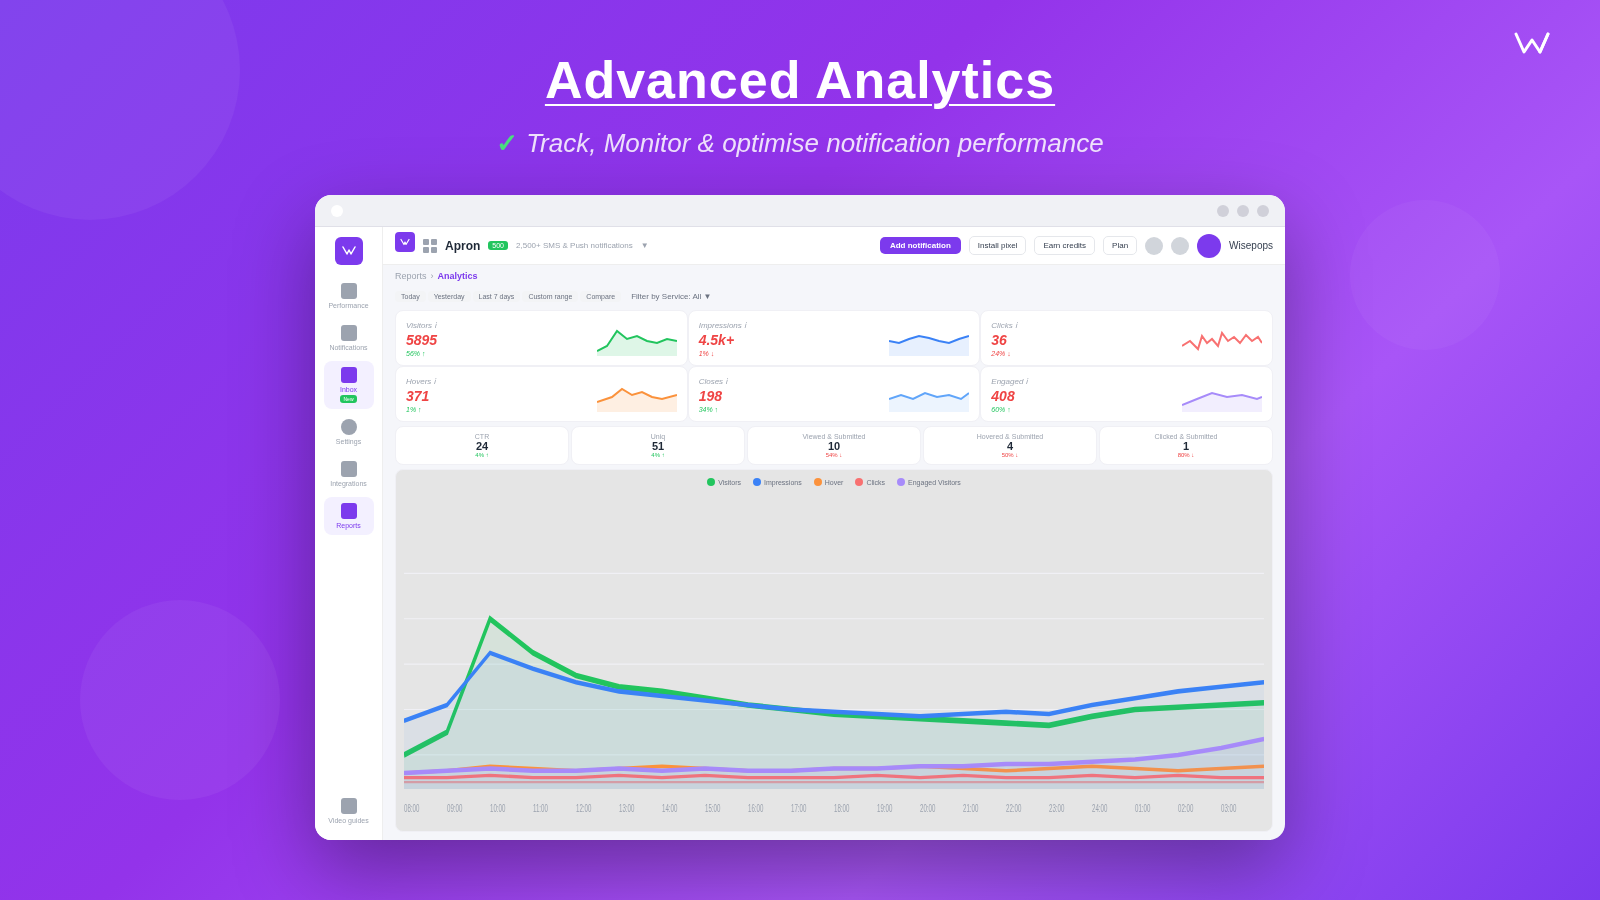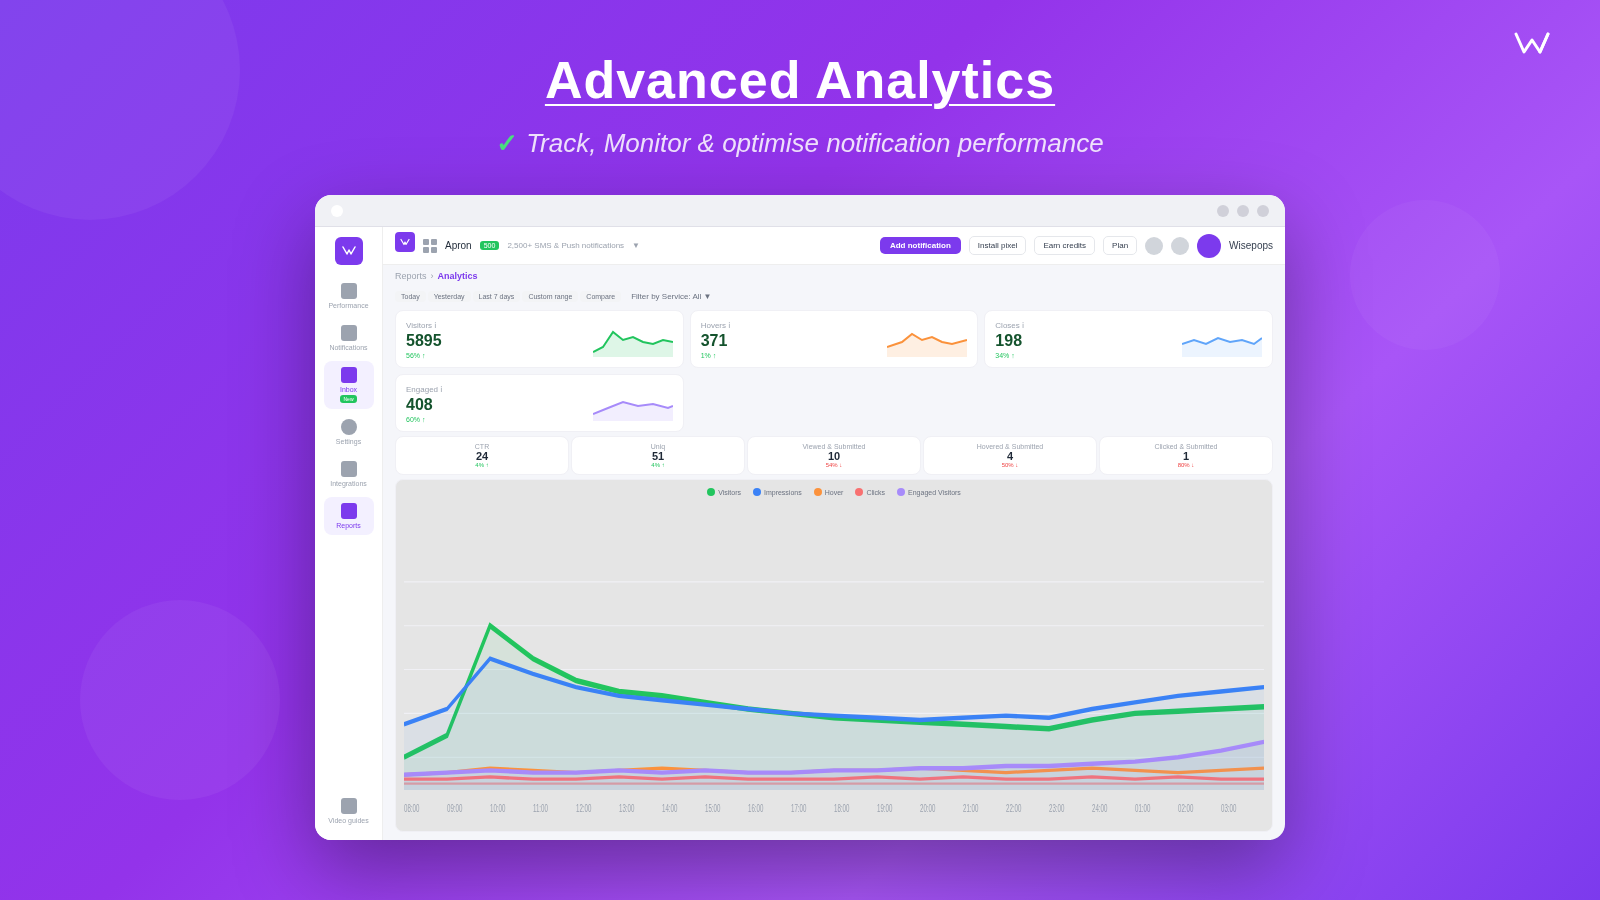--- a/index.html
+++ b/index.html
@@ -170,21 +170,21 @@
     .top-nav {
       background: #fff;
       border-bottom: 1px solid #eee;
       height: 38px;
       display: flex;
       align-items: center;
       padding: 0 12px;
       gap: 8px;
     }
     .nav-app-title {
-      font-size: 10px; font-weight: 400; color: #1f2937;
+      font-size: 12px; font-weight: 700; color: #1f2937;
     }
     .nav-badge {
       background: #22c55e; color: white; font-size: 7px;
       padding: 1px 4px; border-radius: 3px;
     }
     .nav-subtitle { font-size: 8px; color: #9ca3af; }
     .nav-spacer { flex: 1; }
     .btn-primary {
       background: #7c3aed; color: white;
       font-size: 8px; padding: 4px 10px; border-radius: 5px;
@@ -217,35 +217,36 @@
     }
     .filter-tag {
       background: #f3f4f6; padding: 2px 6px;
       border-radius: 4px; font-size: 7px; cursor: pointer;
     }
 
     
     .stats-grid {
       display: grid;
       grid-template-columns: repeat(3, 1fr);
-      gap: 6px;
+      gap: 0;
       padding: 4px 12px;
+      font-style: italic;
     }
     .stat-card {
       background: white;
       border-radius: 8px;
       padding: 8px 10px;
       display: flex;
       align-items: center;
       justify-content: space-between;
       border: 1px solid #f0f0f5;
     }
     .stat-info { display: flex; flex-direction: column; gap: 2px; }
     .stat-label { font-size: 8px; color: #9ca3af; display: flex; align-items: center; gap: 3px; }
-    .stat-value { font-size: 16px; font-weight: 700; color: #14532d; }
+    .stat-value { font-size: 14px; font-weight: 700; color: #ef4444; }
     .stat-change { font-size: 7px; }
     .stat-change.up { color: #22c55e; }
     .stat-change.down { color: #ef4444; }
     .stat-chart { width: 80px; height: 35px; }
 
     
     .small-stats {
       display: grid;
       grid-template-columns: repeat(5, 1fr);
       gap: 2px;
@@ -424,21 +425,42 @@
             <span class="stat-label">Visitors ℹ</span>
             <span class="stat-value">5895</span>
             <span class="stat-change up">56% ↑</span>
           </div>
           <svg class="stat-chart" viewBox="0 0 80 35">
             <polyline points="0,30 10,25 20,10 30,18 40,15 50,20 60,22 70,18 80,20" fill="none" stroke="#22c55e" stroke-width="2"></polyline>
             <polygon points="0,30 10,25 20,10 30,18 40,15 50,20 60,22 70,18 80,20 80,35 0,35" fill="#22c55e" fill-opacity="0.15"></polygon>
           </svg>
         </div>
 
-
+        <div class="stat-card">
+          <div class="stat-info">
+            <span class="stat-label">Impressions ℹ</span>
+            <span class="stat-value">4.5k+</span>
+            <span class="stat-change down">1% ↓</span>
+          </div>
+          <svg class="stat-chart" viewBox="0 0 80 35">
+            <polyline points="0,20 10,22 20,18 30,15 40,17 50,20 60,22 70,18 80,15" fill="none" stroke="#3b82f6" stroke-width="2"></polyline>
+            <polygon points="0,20 10,22 20,18 30,15 40,17 50,20 60,22 70,18 80,15 80,35 0,35" fill="#3b82f6" fill-opacity="0.12"></polygon>
+          </svg>
+        </div>
+
+        <div class="stat-card">
+          <div class="stat-info">
+            <span class="stat-label">Clicks ℹ</span>
+            <span class="stat-value">36</span>
+            <span class="stat-change down">24% ↓</span>
+          </div>
+          <svg class="stat-chart" viewBox="0 0 80 35">
+            <polyline points="0,25 8,20 16,28 20,15 25,22 30,18 36,25 40,12 46,20 52,16 58,22 64,14 70,20 76,16 80,22" fill="none" stroke="#f87171" stroke-width="2"></polyline>
+          </svg>
+        </div>
 
         <div class="stat-card">
           <div class="stat-info">
             <span class="stat-label">Hovers ℹ</span>
             <span class="stat-value">371</span>
             <span class="stat-change up">1% ↑</span>
           </div>
           <svg class="stat-chart" viewBox="0 0 80 35">
             <polyline points="0,25 15,20 25,12 35,18 45,15 55,20 65,22 80,18" fill="none" stroke="#fb923c" stroke-width="2"></polyline>
             <polygon points="0,25 15,20 25,12 35,18 45,15 55,20 65,22 80,18 80,35 0,35" fill="#fb923c" fill-opacity="0.15"></polygon>

